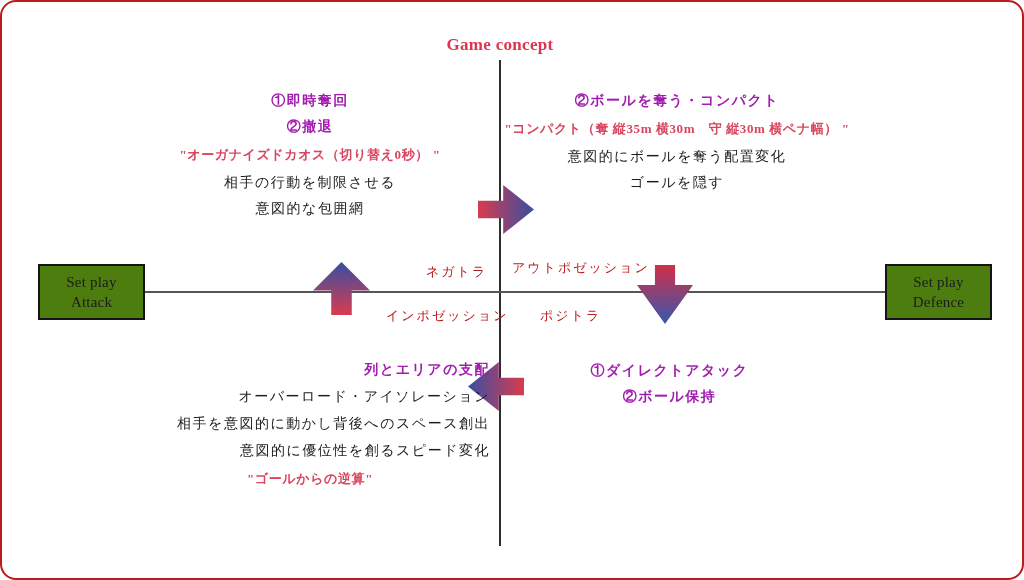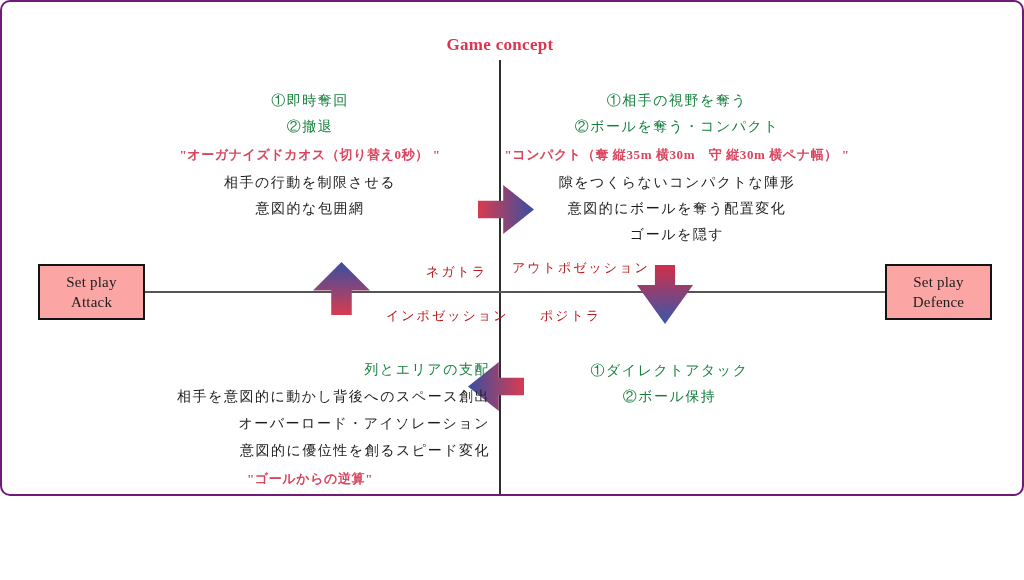--- a/index.html
+++ b/index.html
@@ -1,55 +1,55 @@
 <!DOCTYPE html>
 <html><head>
 <meta charset="utf-8">
 <style>
   html,body{margin:0;padding:0;background:#fff;}
   #canvas{
     position:relative;
-    width:1024px;height:496px;
+    width:1024px;height:580px;
     box-sizing:border-box;
     background:#ffffff;
-    border:2px solid #701a75;
-    border-radius:10px;
+    border:2px solid #b91c1c;
+    border-radius:16px;
     overflow:hidden;
     font-family:"Liberation Serif","DejaVu Serif",serif;
     color:#1c1c1c;
   }
   .abs{position:absolute;}
   
   .title{
     left:398px;top:33px;width:200px;
     text-align:center;font-size:17px;font-weight:700;
     color:#dd3550;letter-spacing:.3px;
   }
   
   .v-axis{left:497px;top:58px;width:2px;height:486px;background:#2e2e2e;}
   .h-axis{left:143px;top:289px;width:740px;height:2px;background:#555;}
   
   .setbox{
     width:107px;height:56px;box-sizing:border-box;
-    border:2.5px solid #141414;background:#fca5a5;
+    border:2.5px solid #141414;background:#4d7c0f;
     display:flex;flex-direction:column;align-items:center;justify-content:center;
     font-size:15px;line-height:1.35;font-weight:500;letter-spacing:.2px;
   }
   .setbox.left{left:36px;top:262px;}
   .setbox.right{left:883px;top:262px;}
   
   .quad{width:360px;text-align:center;letter-spacing:1.5px;}
   .quad div{white-space:nowrap;}
   .q-tl{left:128px;top:86px;}
   .q-tr{left:485px;top:86px;width:380px;}
   .q-bl{left:128px;top:354px;}
   .q-br{left:495px;top:356px;width:345px;}
   .line{line-height:26px;font-size:14px;}
   .line27{line-height:27px;font-size:14px;text-align:right;}
-  .blue{color:#15803d;font-weight:400;}
+  .blue{color:#a21caf;font-weight:700;}
   .redq{color:#d9455e;font-weight:700;font-size:13px;letter-spacing:.6px;line-height:30px;}
   .body-t{font-weight:500;}
   
   .axis-label{font-size:13px;letter-spacing:2px;font-weight:500;color:#b91c1c;white-space:nowrap;}
   .lab-negatra{left:424px;top:261px;}
   .lab-outpos{left:510px;top:257px;}
   .lab-inpos{left:384px;top:305px;}
   .lab-positra{left:538px;top:305px;}
   
   .arrow{display:block;}
@@ -95,42 +95,40 @@
 
   <div class="abs quad q-tl">
     <div class="line blue">①即時奪回</div>
     <div class="line blue">②撤退</div>
     <div class="redq">"オーガナイズドカオス（切り替え0秒） "</div>
     <div class="line body-t">相手の行動を制限させる</div>
     <div class="line body-t">意図的な包囲網</div>
   </div>
 
   <div class="abs quad q-tr">
-    <div class="line blue">①相手の視野を奪う</div>
     <div class="line blue">②ボールを奪う・コンパクト</div>
     <div class="redq">"コンパクト（奪 縦35m 横30m　守 縦30m 横ペナ幅） "</div>
-    <div class="line body-t">隙をつくらないコンパクトな陣形</div>
     <div class="line body-t">意図的にボールを奪う配置変化</div>
     <div class="line body-t">ゴールを隠す</div>
   </div>
 
   <div class="abs axis-label lab-negatra">ネガトラ</div>
   <div class="abs axis-label lab-outpos">アウトポゼッション</div>
   <div class="abs axis-label lab-inpos">インポゼッション</div>
   <div class="abs axis-label lab-positra">ポジトラ</div>
 
   <div class="abs arrow arrow-right"></div>
   <div class="abs arrow arrow-up"></div>
   <div class="abs arrow arrow-down"></div>
   <div class="abs arrow arrow-left"></div>
 
   <div class="abs quad q-bl">
     <div class="line27 blue">列とエリアの支配</div>
+    <div class="line27 body-t">オーバーロード・アイソレーション</div>
     <div class="line27 body-t">相手を意図的に動かし背後へのスペース創出</div>
-    <div class="line27 body-t">オーバーロード・アイソレーション</div>
     <div class="line27 body-t">意図的に優位性を創るスピード変化</div>
     <div class="redq">"ゴールからの逆算"</div>
   </div>
 
   <div class="abs quad q-br">
     <div class="line blue">①ダイレクトアタック</div>
     <div class="line blue">②ボール保持</div>
   </div>
 
 </div>

